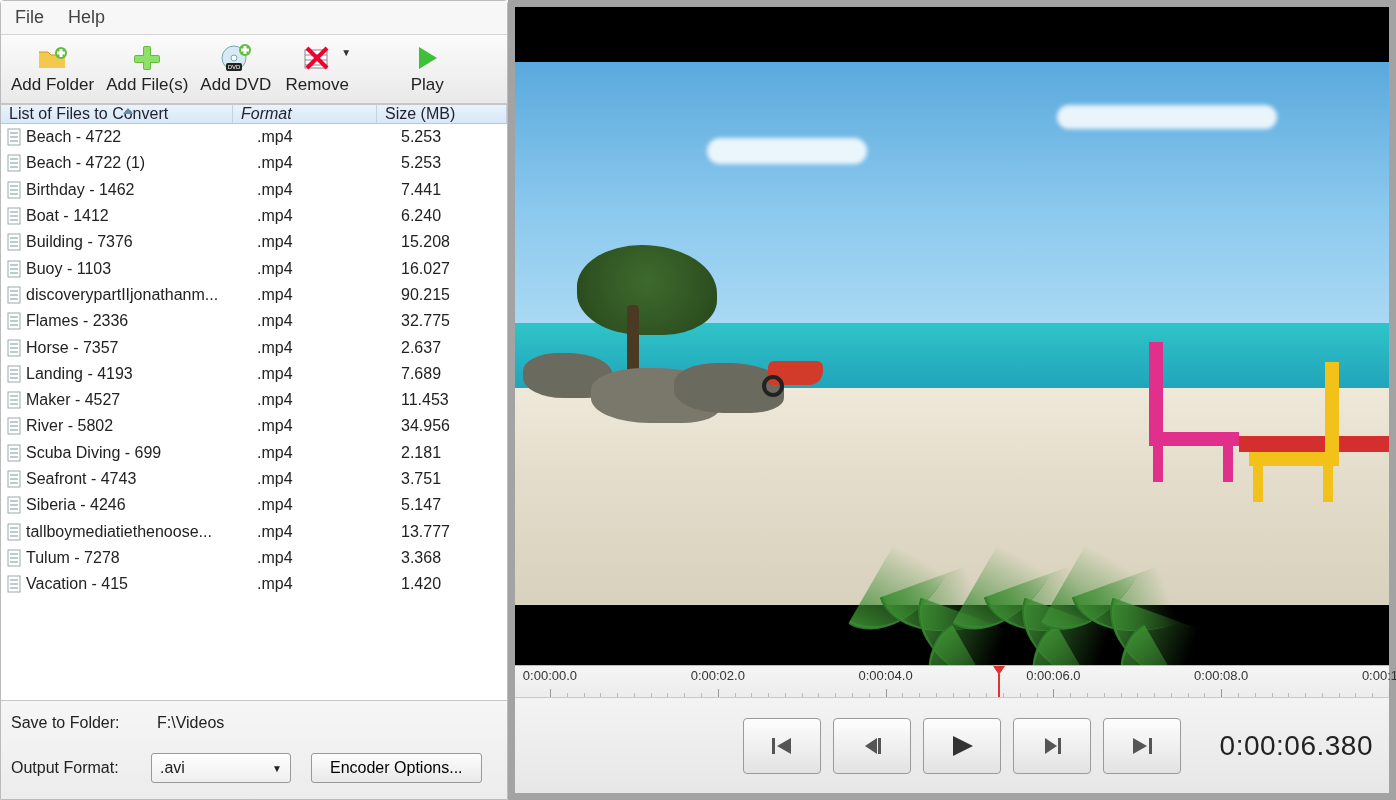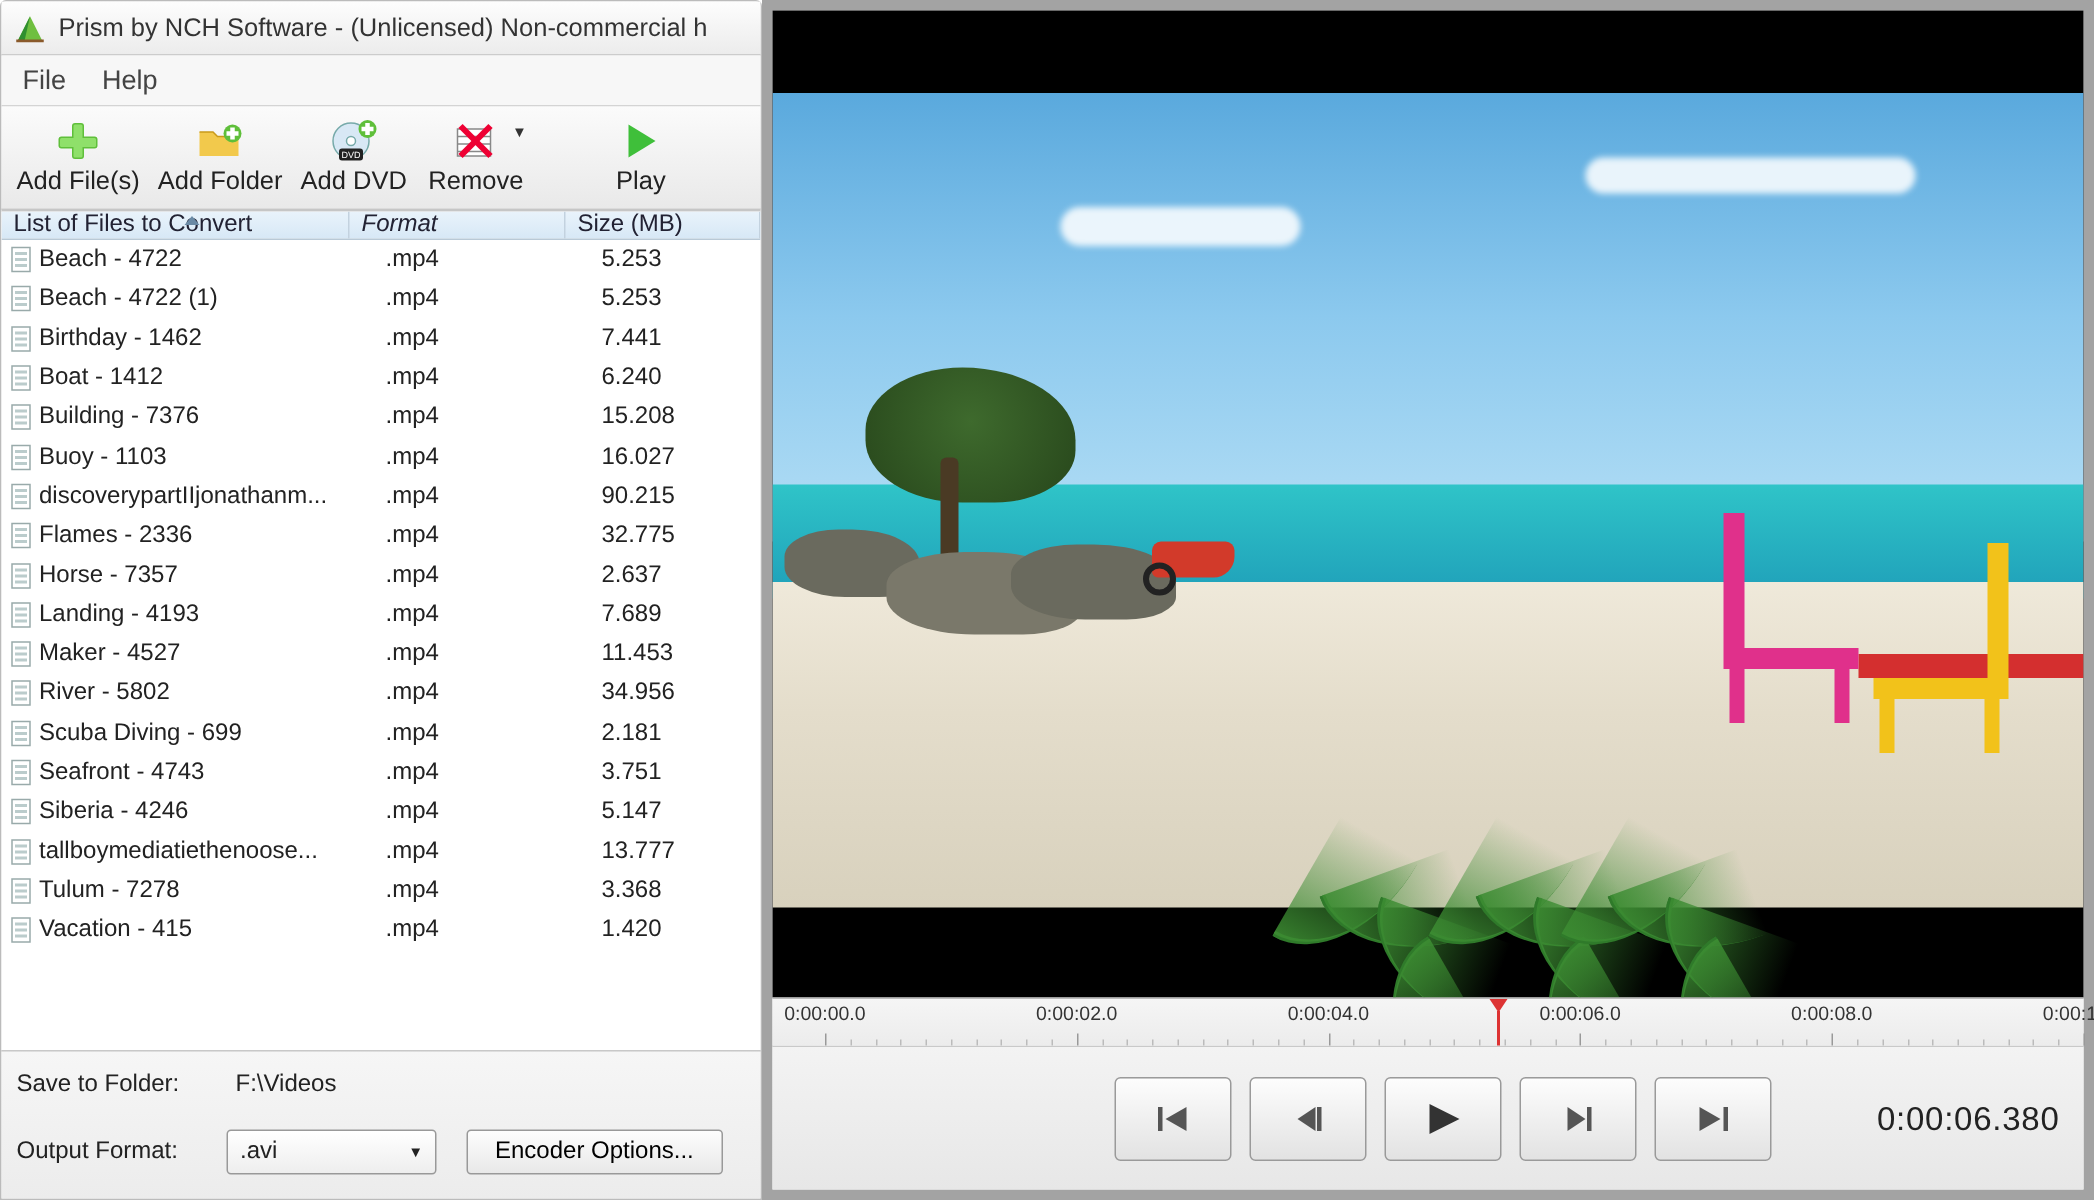--- a/index.html
+++ b/index.html
@@ -229,68 +229,58 @@
   border-top:1px solid #c9c9c9;
 }
 .tbtn{
   width:78px;height:56px;border:1px solid #9a9a9a;border-radius:4px;
   background:linear-gradient(#fdfdfd,#e2e2e2);
   display:flex;align-items:center;justify-content:center;
 }
 .tbtn.play{width:78px;}
 .tbtn svg{display:block;}
 .spacer{flex:1;}
-.timecode{font-size:22px;color:#222;letter-spacing:.5px;}
+.timecode{font-size:28px;color:#222;letter-spacing:.5px;}
 .transport-left-pad{width:200px;}
 </style>
 </head>
 <body>
 
 <div class="app">
 
   <div class="left-pane">
-    <div class="title-bar">
-      <span class="app-icon">
-        <svg viewBox="0 0 24 24" width="22" height="22">
-            <polygon points="3,21 12,3 21,21" fill="#6fbf3f"></polygon>
-            <polygon points="3,21 12,3 8,21" fill="#2f8f2f"></polygon>
-            <rect x="2" y="20" width="20" height="2" fill="#8a5a2b"></rect>
-          </svg>
-      </span>
-      <span>Prism by NCH Software - (Unlicensed) Non-commercial h</span>
-    </div>
 
     <div class="menu-bar">
       <span class="menu-item">File</span>
       <span class="menu-item">Help</span>
     </div>
 
     <div class="toolbar">
-      <div class="tool-btn">
-        <span class="ico">
-          <svg width="30" height="28">
-              <rect x="11" y="2" width="8" height="24" fill="#5fbf3a" rx="2"></rect>
-              <rect x="2" y="11" width="26" height="8" fill="#5fbf3a" rx="2"></rect>
-              <rect x="12" y="3" width="6" height="22" fill="#8fe06a" rx="1"></rect>
-              <rect x="3" y="12" width="24" height="6" fill="#8fe06a" rx="1"></rect>
-            </svg>
-        </span>
-        <span>Add File(s)</span>
-      </div>
       <div class="tool-btn">
         <span class="ico">
           <svg width="32" height="28">
               <path d="M2 8h9l3 3h14v13H2z" fill="#f2c94c"></path>
               <path d="M2 8h9l3 3h14" fill="none" stroke="#c99a1a"></path>
               <circle cx="24" cy="9" r="6" fill="#5fbf3a"></circle>
               <rect x="22.5" y="5" width="3" height="8" fill="#fff"></rect>
               <rect x="20" y="7.5" width="8" height="3" fill="#fff"></rect>
             </svg>
         </span>
         <span>Add Folder</span>
+      </div>
+      <div class="tool-btn">
+        <span class="ico">
+          <svg width="30" height="28">
+              <rect x="11" y="2" width="8" height="24" fill="#5fbf3a" rx="2"></rect>
+              <rect x="2" y="11" width="26" height="8" fill="#5fbf3a" rx="2"></rect>
+              <rect x="12" y="3" width="6" height="22" fill="#8fe06a" rx="1"></rect>
+              <rect x="3" y="12" width="24" height="6" fill="#8fe06a" rx="1"></rect>
+            </svg>
+        </span>
+        <span>Add File(s)</span>
       </div>
       <div class="tool-btn">
         <span class="ico">
           <svg width="32" height="30">
               <circle cx="14" cy="15" r="12" fill="#d8e8f5" stroke="#7aa"></circle>
               <circle cx="14" cy="15" r="3" fill="#fff" stroke="#7aa"></circle>
               <rect x="6" y="20" width="16" height="8" rx="2" fill="#222"></rect>
               <text x="14" y="26" font-size="6" fill="#fff" text-anchor="middle">DVD</text>
               <circle cx="25" cy="7" r="6" fill="#5fbf3a"></circle>
               <rect x="23.5" y="3" width="3" height="8" fill="#fff"></rect>

